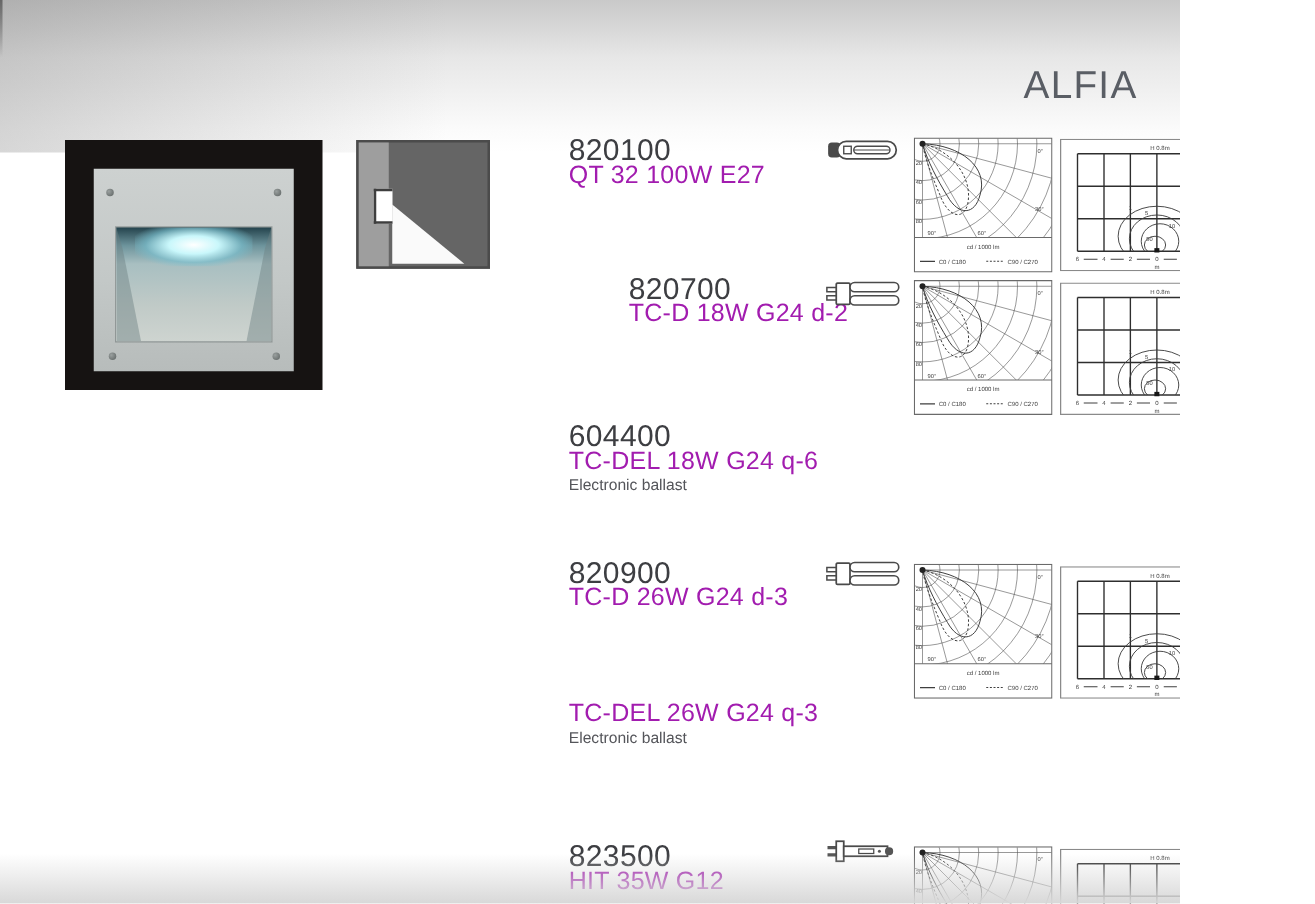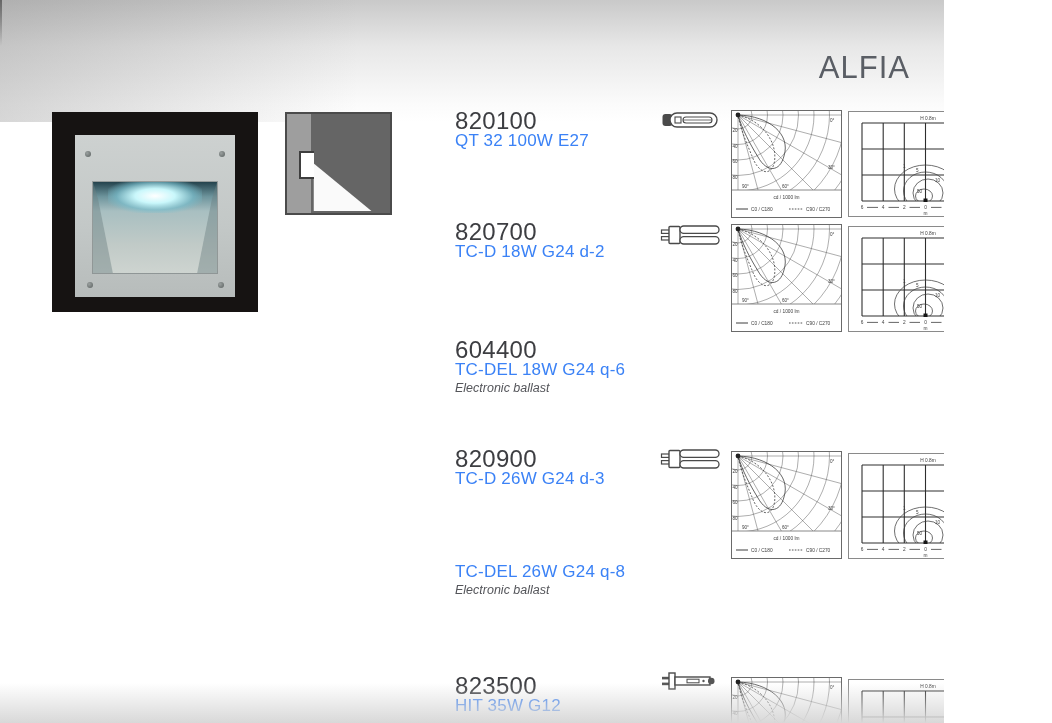--- a/index.html
+++ b/index.html
@@ -33,22 +33,22 @@
   .mount{position:absolute;left:285px;top:112px;width:107px;height:103px;box-sizing:border-box;
     border:2px solid #4b4b4b;background:#656565;}
   .mount .band{position:absolute;left:0;top:0;bottom:0;width:24px;background:#9e9e9e;}
   .mount .beam{position:absolute;inset:0;background:#fafafa;
     clip-path:polygon(26% 50%,26% 98%,82% 98%);}
   .mount .box{position:absolute;left:12px;top:37px;width:15px;height:28px;background:#fff;
     border:2px solid #3e3e3e;box-sizing:border-box;border-right:none;}
   
   .prow{position:absolute;left:455px;width:260px;}
   .pcode{font-size:24px;line-height:20px;color:#3d3e42;letter-spacing:.3px;}
-  .plamp{font-size:17px;line-height:17px;color:#3b82f6;margin-top:1px;letter-spacing:.2px;}
-  .pballast{font-size:12.5px;line-height:15px;color:#54555a;margin-top:3px;font-style:italic;}
+  .plamp{font-size:20px;line-height:17px;color:#a21caf;margin-top:1px;letter-spacing:.2px;}
+  .pballast{font-size:12.5px;line-height:15px;color:#54555a;margin-top:3px;}
   .lamp-icon{position:absolute;left:660px;width:62px;height:24px;}
   
   .slot{position:absolute;}
   svg text{font-family:"Liberation Sans",sans-serif;fill:#3d3d3d;}
 </style>
 </head>
 <body>
 
 <div class="page">
   <div class="grad-top"></div>
@@ -73,35 +73,35 @@
   <div class="mount">
     <div class="band"></div>
     <div class="beam"></div>
     <div class="box"></div>
   </div>
 
   <div class="prow" style="top:111px;">
     <div class="pcode">820100</div>
     <div class="plamp">QT 32 100W E27</div>
   </div>
-  <div class="prow" style="top:222px;">
+  <div class="prow" style="top:222px;margin-left:48px;">
     <div class="pcode">820700</div>
     <div class="plamp">TC-D 18W G24 d-2</div>
   </div>
   <div class="prow" style="top:340px;">
     <div class="pcode">604400</div>
     <div class="plamp">TC-DEL 18W G24 q-6</div>
     <div class="pballast">Electronic ballast</div>
   </div>
   <div class="prow" style="top:449px;">
     <div class="pcode">820900</div>
     <div class="plamp">TC-D 26W G24 d-3</div>
   </div>
   <div class="prow" style="top:562px;">
-    <div class="plamp">TC-DEL 26W G24 q-8</div>
+    <div class="plamp">TC-DEL 26W G24 q-3</div>
     <div class="pballast">Electronic ballast</div>
   </div>
   <div class="prow" style="top:676px;">
     <div class="pcode">823500</div>
     <div class="plamp">HIT 35W G12</div>
   </div>
 
   <div class="lamp-icon" style="top:108px;">
   <svg viewBox="0 0 62 24" width="62" height="24">
     <rect x="2.5" y="6" width="10" height="12" rx="3" fill="#4a4a4a"></rect>

